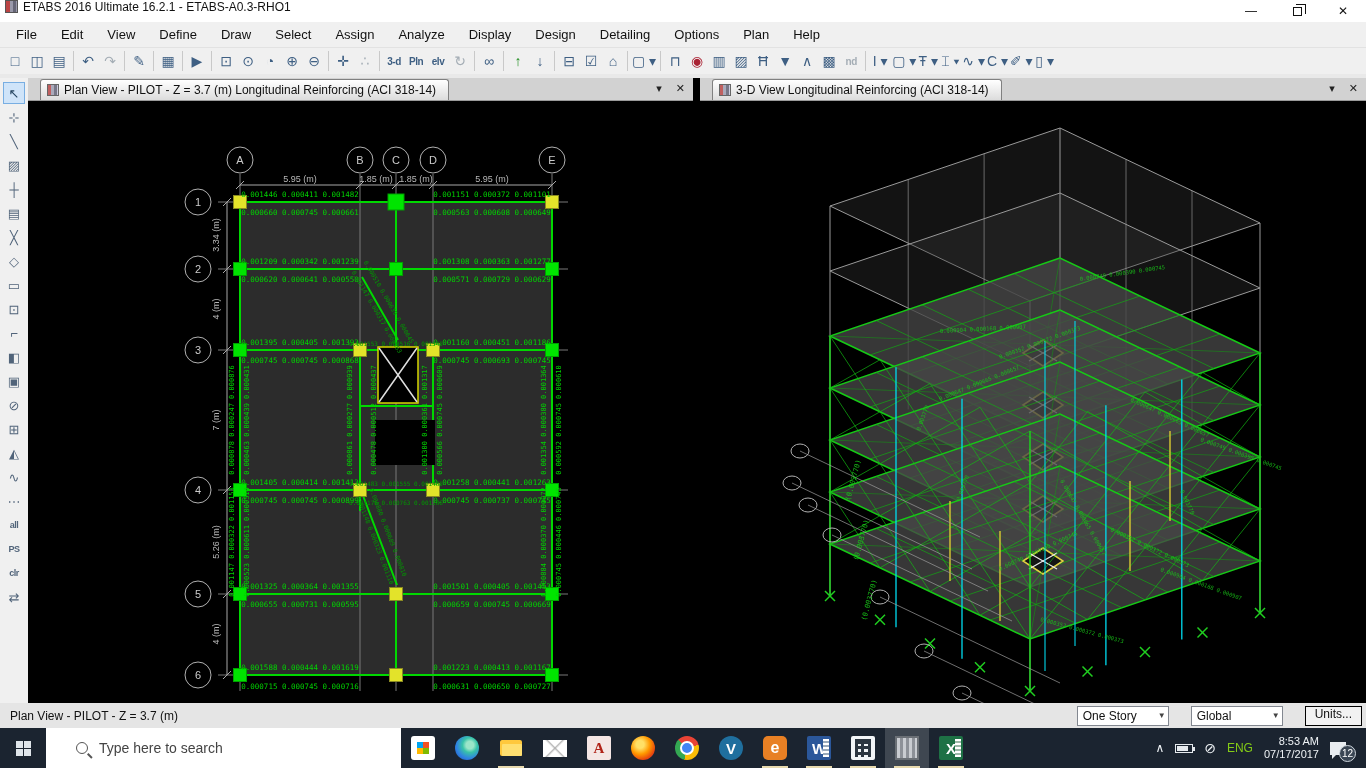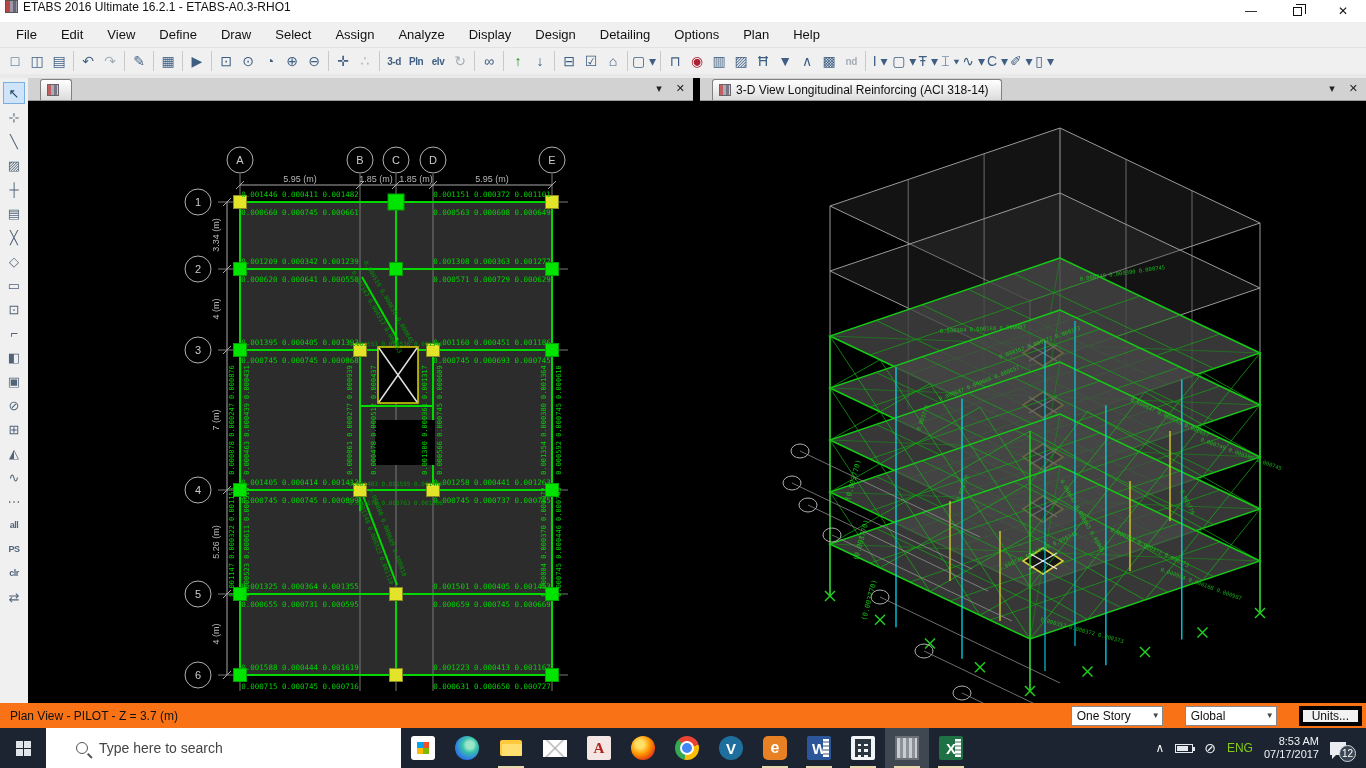--- a/index.html
+++ b/index.html
@@ -30,25 +30,25 @@
 .pane{display:flex;flex-direction:column;background:#000}
 .pane.left{width:665px}.pane.right{width:666px}
 .divider{width:7px;background:#000}
 .pane-head{height:23px;background:#d2d2d2;display:flex;align-items:flex-end;padding-left:12px;position:relative;flex:0 0 auto;border-bottom:1px solid #9a9a9a}
 .tab{height:21px;background:linear-gradient(#ffffff,#dcdcdc);border:1px solid #808080;border-bottom:none;border-radius:3px 3px 0 0;display:flex;align-items:center;padding:0 12px 0 6px;font-size:12px;gap:5px;color:#111}
 .tab-ico{width:12px;height:12px;background:linear-gradient(90deg,#c06060 0 3px,#aab 3px 6px,#778 6px 9px,#ccd 9px 12px);border:1px solid #666}
 .pane-ctrl{position:absolute;right:8px;top:4px;display:flex;gap:14px;font-size:11px;color:#222;align-items:center}
 .canvas{flex:1;background:#000}
 svg{display:block}
 
-.statusbar{flex:0 0 25px;background:#f97316;display:flex;align-items:center;font-size:12px;color:#111;padding:0 4px 0 10px}
+.statusbar{flex:0 0 25px;background:#e5e5e5;display:flex;align-items:center;font-size:12px;color:#111;padding:0 4px 0 10px}
 .sb-right{margin-left:auto;display:flex;gap:22px;align-items:center}
 .combo{width:92px;height:20px;background:#fff;border:1px solid #828790;display:flex;align-items:center;justify-content:space-between;padding:0 2px 0 5px;font-size:12px}
 .combo .dd{font-size:8px;color:#444}
-.units-btn{height:20px;border:4px solid #000000;background:#f2f2f2;padding:0 9px;font-size:12px;display:flex;align-items:center}
+.units-btn{height:20px;border:1px solid #000000;background:#f2f2f2;padding:0 9px;font-size:12px;display:flex;}
 
 .taskbar{flex:0 0 40px;background:#1b2430;display:flex;align-items:stretch;color:#e8ecf0}
 .start{width:46px;display:flex;align-items:center;justify-content:center}
 .winlogo{width:15px;height:15px;display:grid;grid-template-columns:7px 7px;grid-template-rows:7px 7px;gap:1px}
 .winlogo i{background:#dfe5ea}
 .search{width:355px;background:#fff;display:flex;align-items:center;gap:11px;padding:0 30px;color:#444;font-size:14px}
 .mag{width:12px;height:12px;border:1.5px solid #555;border-radius:50%;position:relative;flex:0 0 auto}
 .mag:after{content:"";position:absolute;width:6px;height:1.5px;background:#555;transform:rotate(45deg);left:10px;top:12px}
 .tb-apps{display:flex;align-items:stretch}
 .tb-app{width:44px;display:flex;align-items:center;justify-content:center;position:relative}
@@ -213,20 +213,21 @@
         <span class="tb-icon txt">all</span>
         <span class="tb-icon txt">PS</span>
         <span class="tb-icon txt">clr</span>
         <span class="tb-icon">⇄</span>
       </div>
 
     <div class="pane left">
       <div class="pane-head">
         <div class="tab">
           <span class="tab-ico"></span>
+          <span>Plan View - PILOT - Z = 3.7 (m)  Longitudinal Reinforcing  (ACI 318-14)</span>
         </div>
         <div class="pane-ctrl">
           <span>▾</span>
           <span>✕</span>
         </div>
       </div>
       <div class="canvas">
       <svg viewBox="0 0 665 602" width="665" height="602">
         <rect x="0" y="0" width="665" height="602" fill="#000"></rect>
         <rect x="212" y="101" width="312" height="473" fill="#2c2c2c"></rect>

